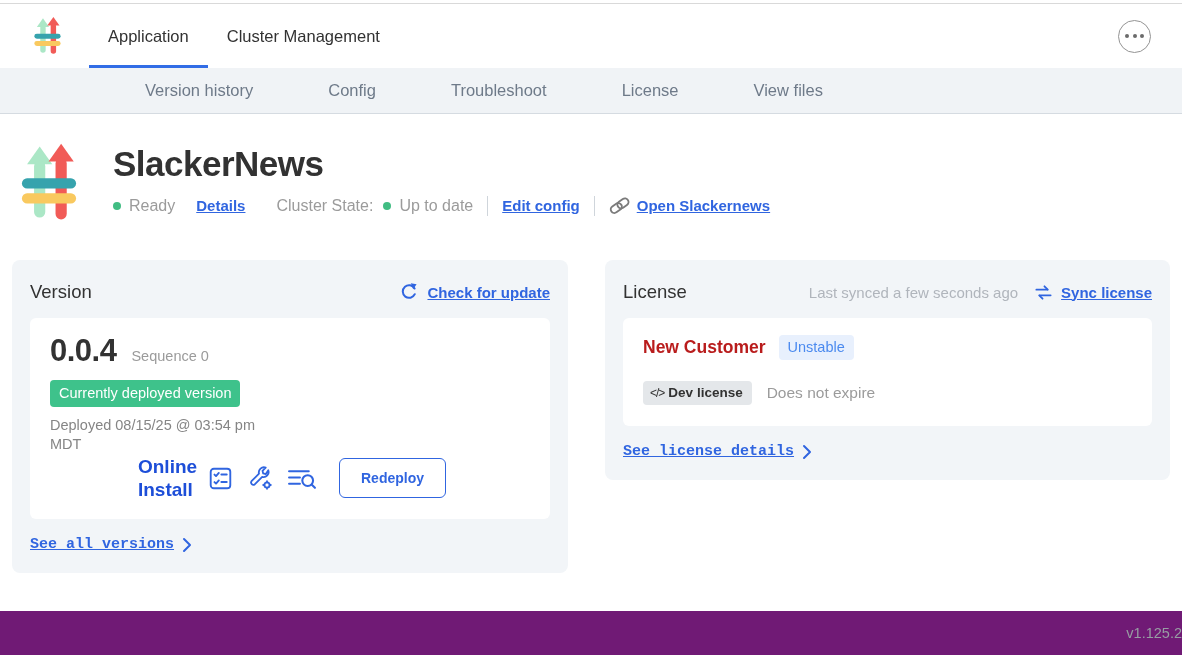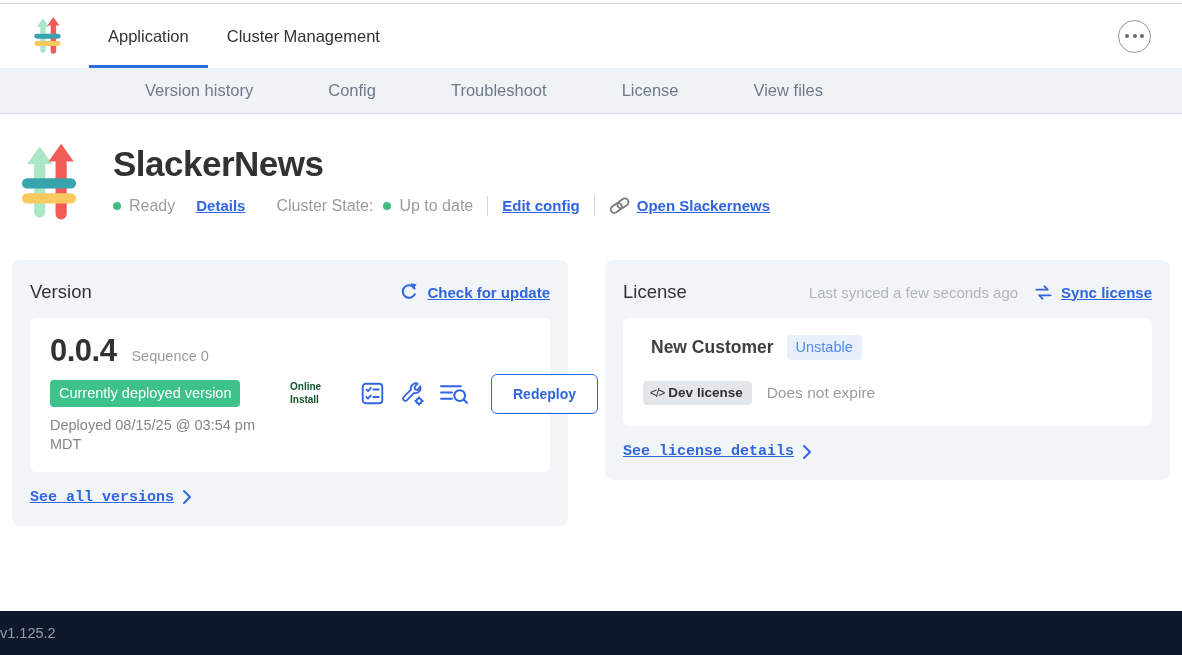--- a/index.html
+++ b/index.html
@@ -46,46 +46,46 @@
   .cards { display:flex; align-items:flex-start; gap:37px; margin:35px 12px 0 12px; }
   .card { background:#f2f5f8; border-radius:8px; padding:21px 18px 20px 18px; }
   .card.version { width:556px; flex:none; }
   .card.license { flex:1; }
   .card-head { display:flex; align-items:center; }
   .card-title { font-size:18.5px; font-weight:400; color:#323232; }
   .head-right { margin-left:auto; display:flex; align-items:center; gap:8px; }
   .panel { background:#fff; border-radius:6px; margin-top:15px; }
 
   
-  .v-panel { display:flex; padding:15px 18px 17px 20px; }
+  .v-panel { display:flex; padding:15px 18px 17px 20px;flex-direction:column; }
   .v-left { width:238px; flex:none; }
   .ver-row { display:flex; align-items:baseline; }
   .ver-num { font-size:31px; font-weight:700; color:#323232; letter-spacing:-0.5px; }
   .seq { font-size:14.5px; color:#9b9b9b; margin-left:15px; }
   .dep-badge { display:inline-block; margin-top:11px; background:#3ec28b; color:#fff; font-size:14.5px; padding:5px 9px 6px 9px; border-radius:4px; }
   .dep-at { margin-top:9px; font-size:14.5px; color:#858585; line-height:1.33; width:225px; }
   .v-actions { display:flex; align-items:center; align-self:center; margin-left:2px; }
-  .install-type { font-size:10px; font-weight:700; color:#14532d; line-height:1.25; width:50px; flex:none; margin-right:13px; }
+  .install-type { font-size:19px; font-weight:700; color:#1d4ed8; line-height:1.25; width:50px; flex:none; margin-right:13px; }
   .icon-btn { background:none; border:none; padding:0; margin:0 7px; cursor:pointer; display:flex; align-items:center; }
   .redeploy-btn { margin-left:15px; background:#fff; border:1px solid #3065e0; color:#3065e0; font-weight:700; font-family:"Liberation Sans",sans-serif; font-size:14px; padding:11px 21px; border-radius:6px; cursor:pointer; }
   .card-link { display:inline-flex; align-items:center; margin-top:17px; gap:8px;font-family:Liberation Mono, monospace; }
 
   
   .l-panel { padding:17px 20px 21px 20px; }
   .cust-row { display:flex; align-items:center; }
-  .cust-name { font-size:17.5px; font-weight:700; color:#404040;margin-left:8px; }
+  .cust-name { font-size:17.5px; font-weight:700; color:#b91c1c; }
   .chan-badge { margin-left:13px; background:#e8f0fd; color:#4b8aef; font-size:14.5px; padding:4px 9px 5px 9px; border-radius:4px; }
   .lic-row { display:flex; align-items:center; margin-top:21px; }
   .type-badge { background:#e4e7ea; color:#323232; font-size:13.5px; font-weight:700; padding:4px 9px 5px 7px; border-radius:4px; display:inline-flex; align-items:center; }
   .code-glyph { font-weight:400; font-size:12px; margin-right:4px; letter-spacing:-1px; }
   .expiry { margin-left:15px; font-size:15.5px; color:#9b9b9b; }
   .muted { font-size:15px; color:#b0b5bc; margin-right:8px; }
 
   
-  .footer { position:absolute; left:0; right:0; bottom:0; height:44px; background:#0f172a; display:flex; align-items:center; justify-content:flex-start; font-size:14.5px; color:#979ca3; }
+  .footer { position:absolute; left:0; right:0; bottom:0; height:44px; background:#701a75; display:flex; align-items:center; justify-content:flex-end; font-size:14.5px; color:#979ca3; }
 </style>
 </head>
 <body>
 
 <svg width="0" height="0" style="position:absolute">
   <defs>
     <g id="app-logo">
       <path d="M20 3 L33.5 22 L6.5 22 Z" fill="#abe7c6"></path>
       <rect x="14" y="18" width="12" height="61" rx="6" fill="#abe7c6"></rect>
       <path d="M43 0 L56.5 19 L29.5 19 Z" fill="#f15b57"></path>

